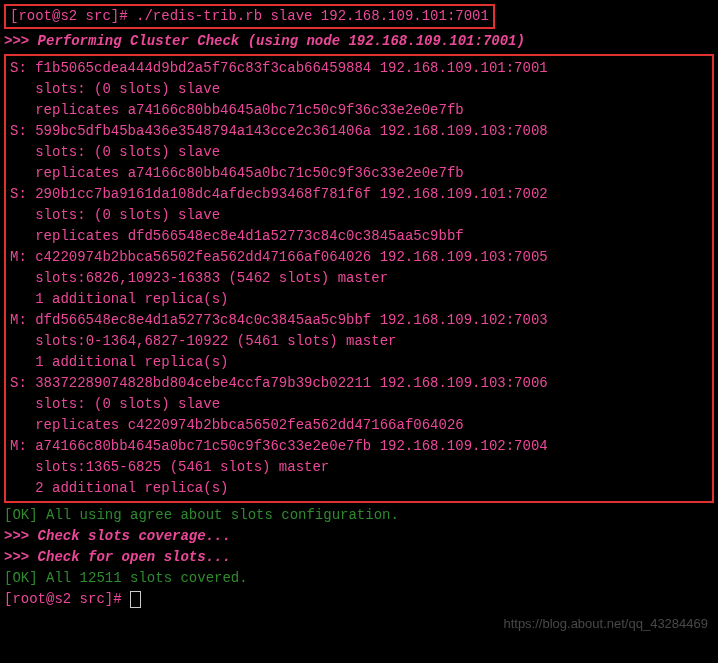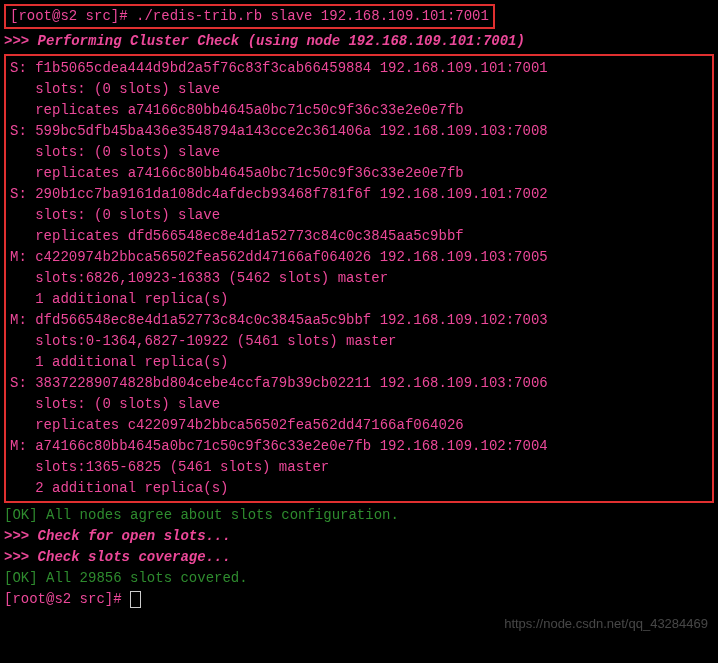--- a/index.html
+++ b/index.html
@@ -82,23 +82,23 @@
    slots:0-1364,6827-10922 (5461 slots) master
    1 additional replica(s)
 S: 38372289074828bd804cebe4ccfa79b39cb02211 192.168.109.103:7006
    slots: (0 slots) slave
    replicates c4220974b2bbca56502fea562dd47166af064026
 M: a74166c80bb4645a0bc71c50c9f36c33e2e0e7fb 192.168.109.102:7004
    slots:1365-6825 (5461 slots) master
    2 additional replica(s)</pre>
   </div>
 
-  <div class="green">[OK] All nodes agree about slots configuration.</div>
+  <div class="green">[OK] All using agree about slots configuration.</div>
+  <div class="white bold">&gt;&gt;&gt; Check slots coverage...</div>
   <div class="white bold">&gt;&gt;&gt; Check for open slots...</div>
-  <div class="white bold">&gt;&gt;&gt; Check slots coverage...</div>
-  <div class="green">[OK] All 29856 slots covered.</div>
+  <div class="green">[OK] All 12511 slots covered.</div>
   <div>
     <span class="white">[root@s2 src]# </span><span class="cursor"></span>
   </div>
 
 </div>
 
-<div class="watermark">https://node.csdn.net/qq_43284469</div>
+<div class="watermark">https://blog.about.net/qq_43284469</div>
 
 </body></html>

